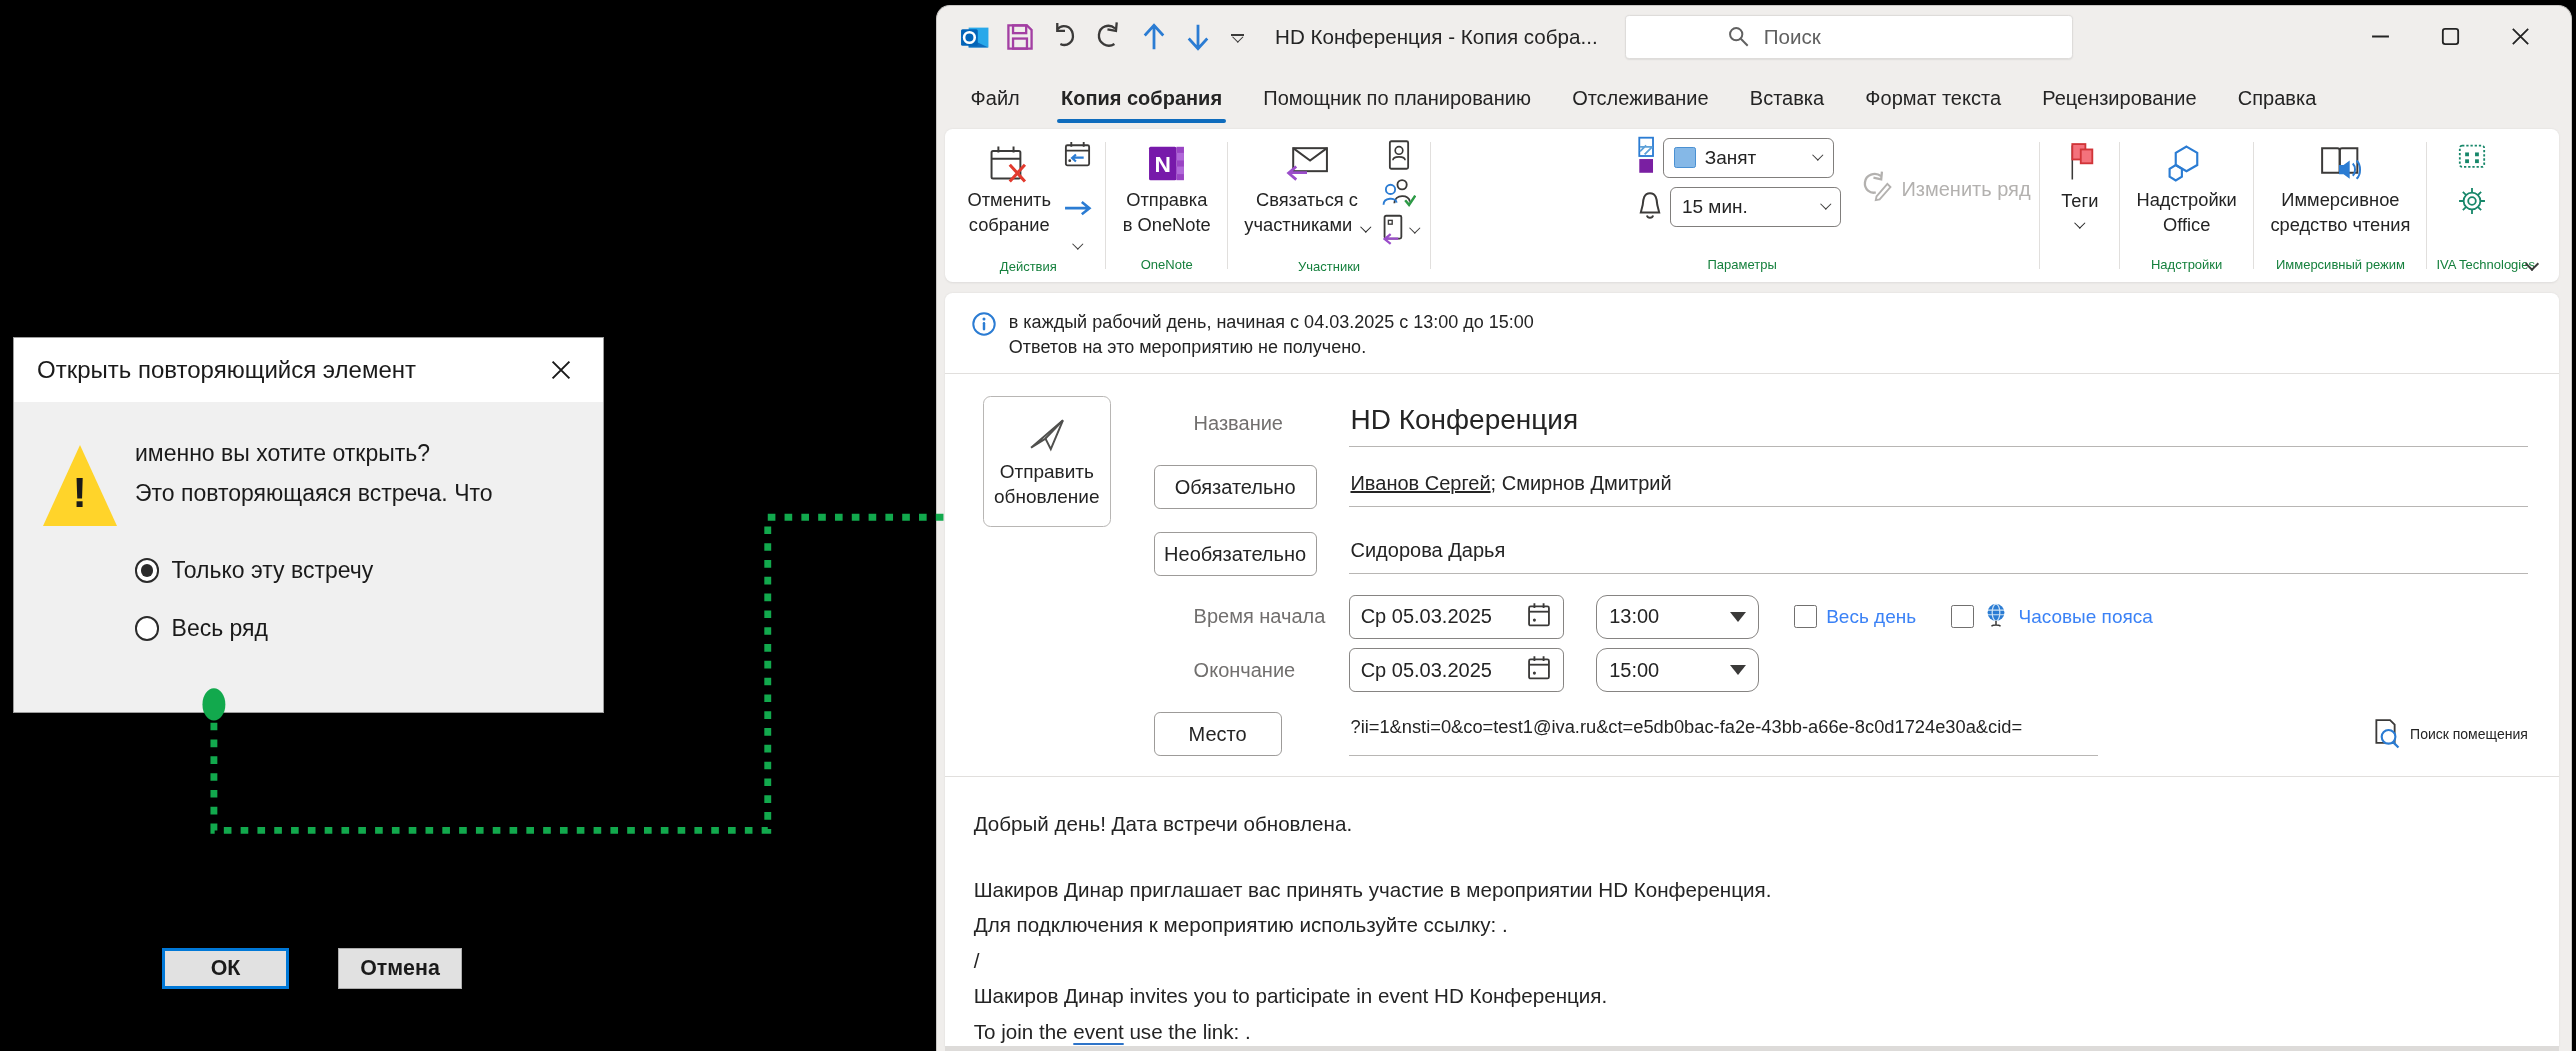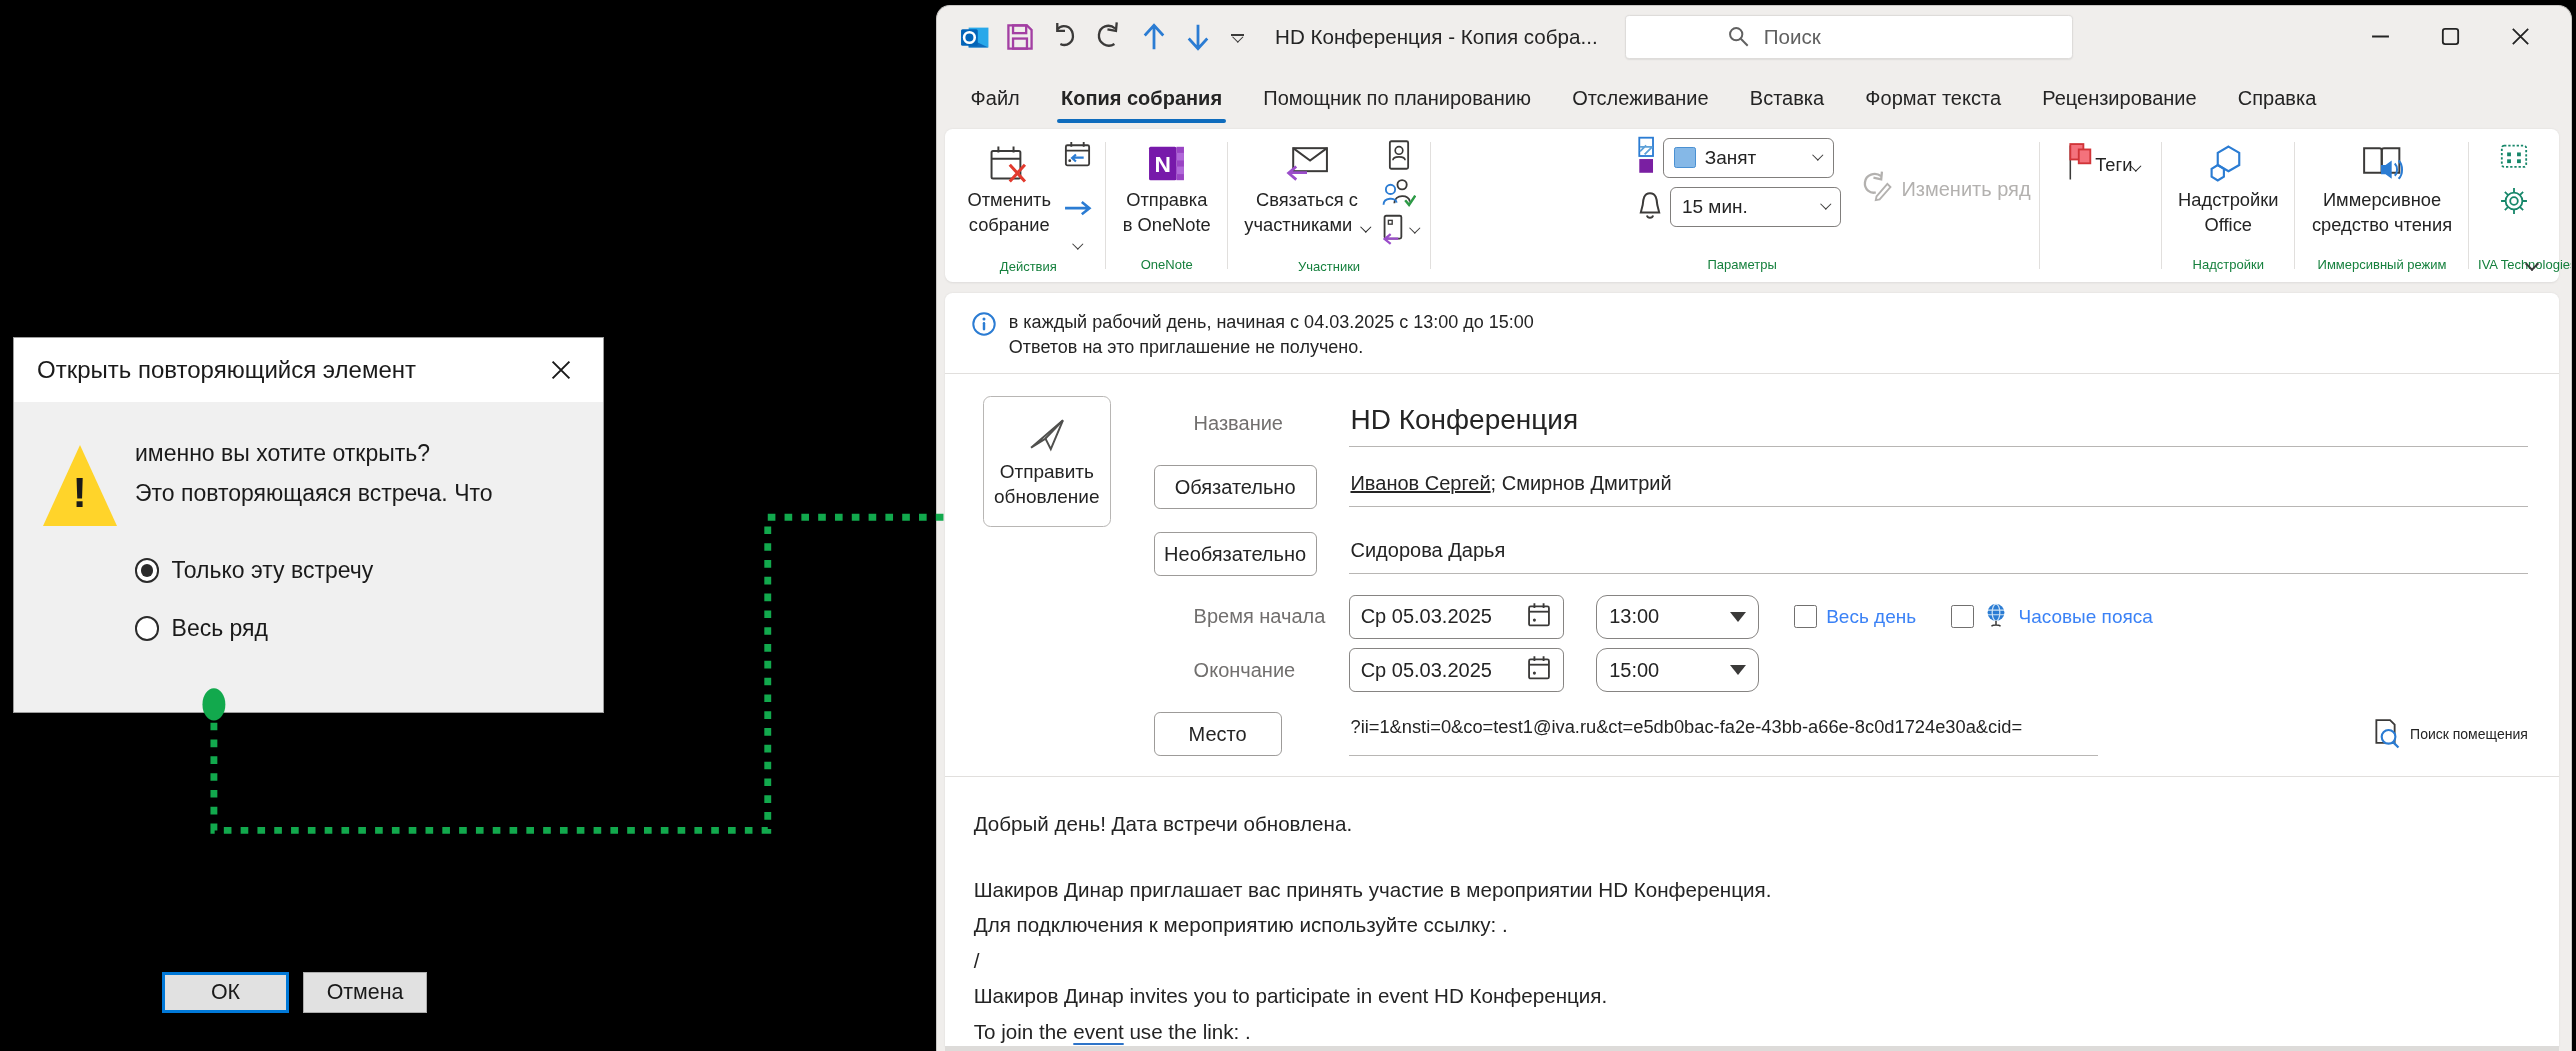--- a/index.html
+++ b/index.html
@@ -17,21 +17,21 @@
   .dialog-close { width:38px; height:38px; display:flex; align-items:center; justify-content:center; cursor:pointer; }
   .dialog-body { padding:31px 31px 0 31px; position:relative; }
   .warn-tri { position:absolute; left:29px; top:43px; width:0; height:0; border-left:37px solid transparent; border-right:37px solid transparent; border-bottom:81px solid #ffd42a; }
   .warn-tri::after { content:"!"; position:absolute; left:-7.6px; top:23px; font-size:43px; font-weight:bold; color:#1a1a1a; }
   .dialog-msg { margin-left:90px; font-size:23px; color:#1a1a1a; line-height:40px; }
   .radio-row { display:flex; align-items:center; gap:12.2px; margin-left:90px; font-size:23px; color:#1a1a1a; }
   .radio-row.first { margin-top:44px; }
   .radio-row.second { margin-top:31px; }
   .radio { width:24.4px; height:24.4px; border:2.3px solid #2b2b2b; border-radius:50%; background:#fff; display:flex; align-items:center; justify-content:center; flex:none; }
   .radio.checked::after { content:""; width:12.2px; height:12.2px; border-radius:50%; background:#2b2b2b; }
-  .dialog-buttons { position:absolute; left:0; top:634px; width:100%; display:flex; gap:14px; padding-left:148px; }
+  .dialog-buttons { position:absolute; left:0; top:610px; width:100%; display:flex; gap:49px; padding-left:148px;font-weight:bold; }
   .btn-ok { width:127px; height:41px; background:#e1e1e1; border:3.1px solid #0078d7; font-size:21.4px; color:#1a1a1a; display:flex; align-items:center; justify-content:center; }
   .btn-cancel { width:124px; height:41px; background:#e1e1e1; border:1.5px solid #adadad; font-size:21.4px; color:#1a1a1a; display:flex; align-items:center; justify-content:center; }
 
   
   .connector-svg { position:absolute; left:0; top:0; width:2576px; height:1052px; z-index:6; pointer-events:none; }
 
   
   .owin { position:absolute; left:936px; top:4.6px; width:1636px; height:1047px; background:#f0eeec; border:0.8px solid #c9c7c5; border-bottom:none; border-radius:13.8px 13.8px 0 0; overflow:hidden; z-index:1; }
 
   .titlebar { height:63px; display:flex; align-items:center; padding-left:20px; position:relative; }
@@ -58,21 +58,21 @@
   .bigbtn { display:flex; flex-direction:column; align-items:center; padding:3.1px 7.6px; border-radius:4.6px; }
   .bigbtn .ic { height:49px; display:flex; align-items:center; justify-content:center; }
   .bigbtn .t { font-size:18.3px; color:#242424; text-align:center; line-height:24.4px; white-space:nowrap; }
   .minicol { display:flex; flex-direction:column; align-items:center; justify-content:space-between; height:115px; padding:3.1px 3.1px; color:#3b3a39; }
   .combo { height:40px; border:1.1px solid #807e7c; border-radius:6.1px; display:flex; align-items:center; padding:0 10.7px; gap:9.2px; background:#fff; color:#242424; font-size:19px; width:171px; }
   .combo .sw { width:21.4px; height:21.4px; background:#85b8e7; border:1.5px solid #4a90d2; border-radius:2.3px; }
   .combo .chev { margin-left:auto; color:#3b3a39; }
   .opt-col { display:flex; flex-direction:column; gap:7.6px; }
   .opt-row { display:flex; align-items:center; gap:7.6px; }
   .edit-series { display:flex; align-items:center; gap:9.2px; margin:34px 0 0 17px; font-size:20px; color:#b3b1af; white-space:nowrap; }
-  .tags-btn { display:flex; flex-direction:row; align-items:center; padding:4.6px 12.2px 0 12.2px; color:#242424; }
+  .tags-btn { display:flex; flex-direction:column; align-items:center; padding:4.6px 12.2px 0 12.2px; color:#242424; }
   .tags-btn .t { font-size:18.3px; margin-top:6.1px; }
   .iva-col { display:flex; flex-direction:column; gap:12.2px; align-items:center; padding:4.6px 20px 0 20px; }
   .collapse-chev { position:absolute; right:21.4px; bottom:12.2px; color:#3b3a39; }
 
   
   .content { position:absolute; left:7.6px; right:12.2px; top:287px; bottom:6.1px; background:#fff; border-radius:7.6px 7.6px 0 0; box-shadow:0 0.8px 2.3px rgba(0,0,0,.08); padding:17px 31px 0 26px; overflow:hidden; }
   .infobar { display:flex; gap:12.2px; font-size:18px; color:#242424; line-height:25px; }
   .divider { border-top:0.8px solid #e1dfdd; margin:13.8px -31px 0 -26px; }
 
   .form { position:relative; padding:18.3px 0 0 0; }
@@ -457,21 +457,21 @@
     <div class="infobar">
       <span style="margin-top:1.5px;">
         <svg width="26" height="26" viewBox="0 0 34 34">
           <circle cx="17" cy="17" r="14" fill="none" stroke="#2b7cd3" stroke-width="2.6"></circle>
           <circle cx="17" cy="10.5" r="2" fill="#2b7cd3"></circle>
           <rect x="15.4" y="14.5" width="3.2" height="11" rx="1.5" fill="#2b7cd3"></rect>
         </svg>
       </span>
       <div>
         <div>в каждый рабочий день, начиная с 04.03.2025 с 13:00 до 15:00</div>
-        <div>Ответов на это приглашение не получено.</div>
+        <div>Ответов на это мероприятию не получено.</div>
       </div>
     </div>
 
     <div class="divider"></div>
 
     <div class="form">
       <div class="send-btn">
         <svg width="44" height="40" viewBox="0 0 58 52">
           <path d="M8 44 L50 8 L34 46 L27 32 Z" fill="none" stroke="#50504e" stroke-width="2.6"></path>
           <path d="M27 32 L50 8" fill="none" stroke="#50504e" stroke-width="2.6"></path>

